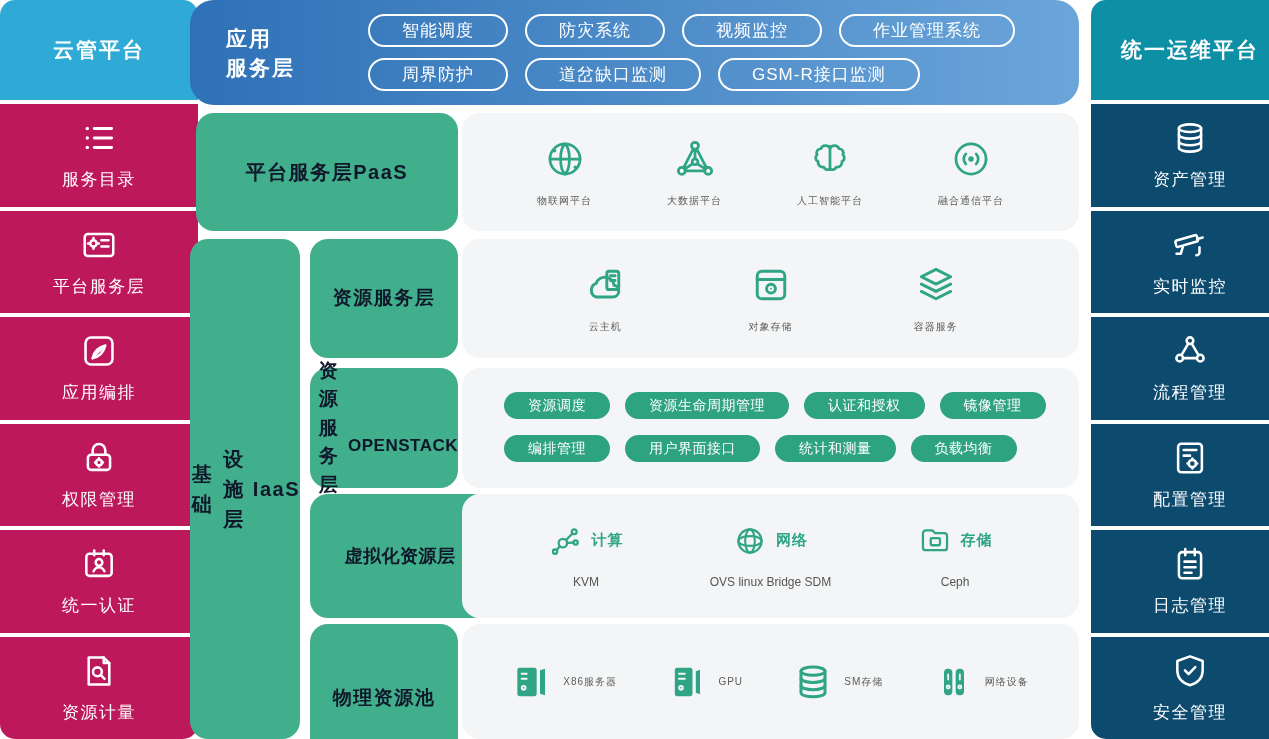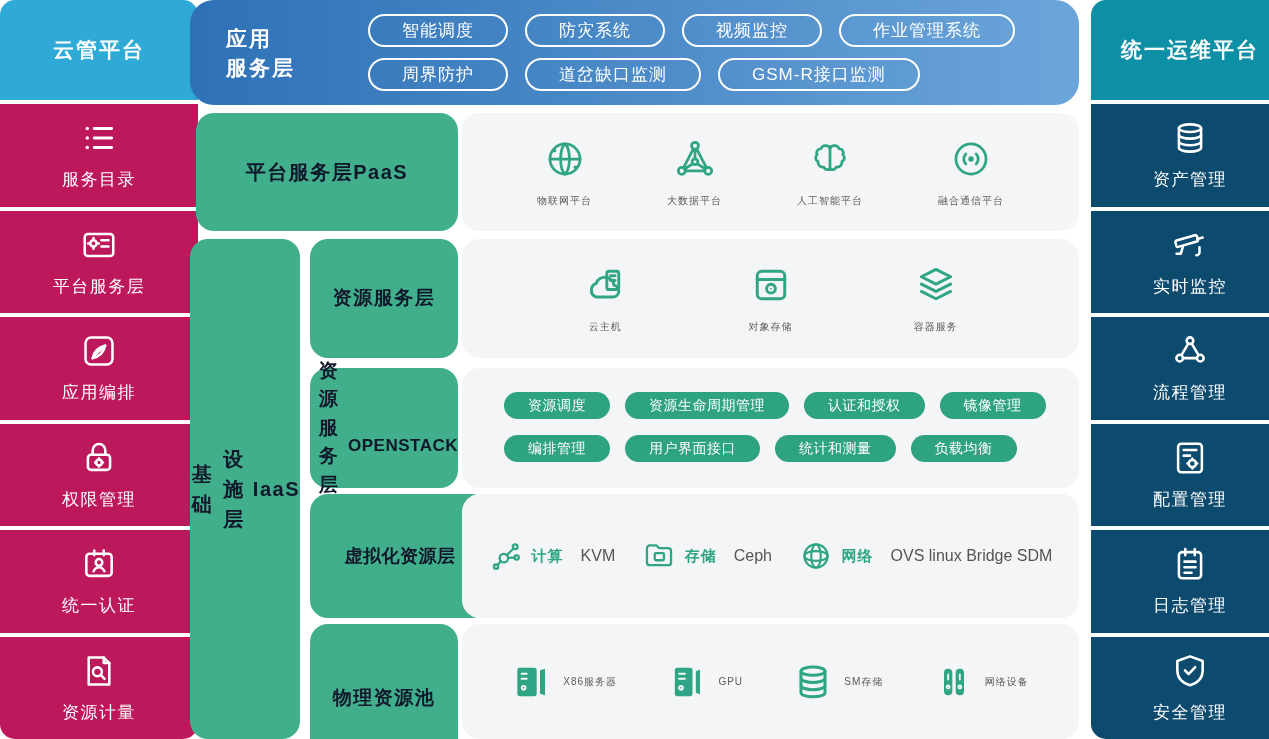--- a/index.html
+++ b/index.html
@@ -82,25 +82,25 @@
 
   .os-row { position:absolute; left:42px; display:flex; gap:15px; }
   .os-row.r1 { top:24px; }
   .os-row.r2 { top:67px; }
   .os-pill {
     background:#2EA380; color:#fff; font-size:14px; letter-spacing:0.5px;
     height:27px; border-radius:14px; display:flex; align-items:center;
     padding:0 24px; white-space:nowrap;
   }
 
-  .virt-item { display:flex; flex-direction:row; align-items:center; gap:17px; }
+  .virt-item { display:flex; flex-direction:column; align-items:center; gap:17px; }
   .virt-top { display:flex; align-items:center; gap:9px; }
   .virt-top .icon { width:34px; height:34px; }
   .virt-tag { color:#2FA585; font-size:15px; font-weight:bold; letter-spacing:1px; }
-  .virt-name { color:#555; font-size:16px; }
+  .virt-name { color:#555; font-size:12px; }
 
   .phys-item { display:flex; align-items:center; gap:11px;justify-content:flex-end; }
   .phys-item .icon { width:40px; height:40px; }
 </style>
 </head>
 <body>
 
 <svg width="0" height="0" style="position:absolute" aria-hidden="true">
 <defs>
   <symbol id="sym-list" viewBox="0 0 24 24">
@@ -457,35 +457,35 @@
         <svg class="icon">
             <use href="#sym-compute"></use>
           </svg>
         <span class="virt-tag">计算</span>
       </div>
       <span class="virt-name">KVM</span>
     </div>
     <div class="virt-item">
       <div class="virt-top">
         <svg class="icon">
+            <use href="#sym-globe"></use>
+          </svg>
+        <span class="virt-tag">网络</span>
+      </div>
+      <span class="virt-name">OVS linux Bridge SDM</span>
+    </div>
+    <div class="virt-item">
+      <div class="virt-top">
+        <svg class="icon">
             <use href="#sym-folder"></use>
           </svg>
         <span class="virt-tag">存储</span>
       </div>
       <span class="virt-name">Ceph</span>
     </div>
-    <div class="virt-item">
-      <div class="virt-top">
-        <svg class="icon">
-            <use href="#sym-globe"></use>
-          </svg>
-        <span class="virt-tag">网络</span>
-      </div>
-      <span class="virt-name">OVS linux Bridge SDM</span>
-    </div>
   </div>
 
   <div class="green-box phys-box">
     <span>物理资源池</span>
   </div>
   <div class="panel phys-panel flex-panel">
     <div class="phys-item">
       <svg class="icon">
           <use href="#sym-server"></use>
         </svg>

